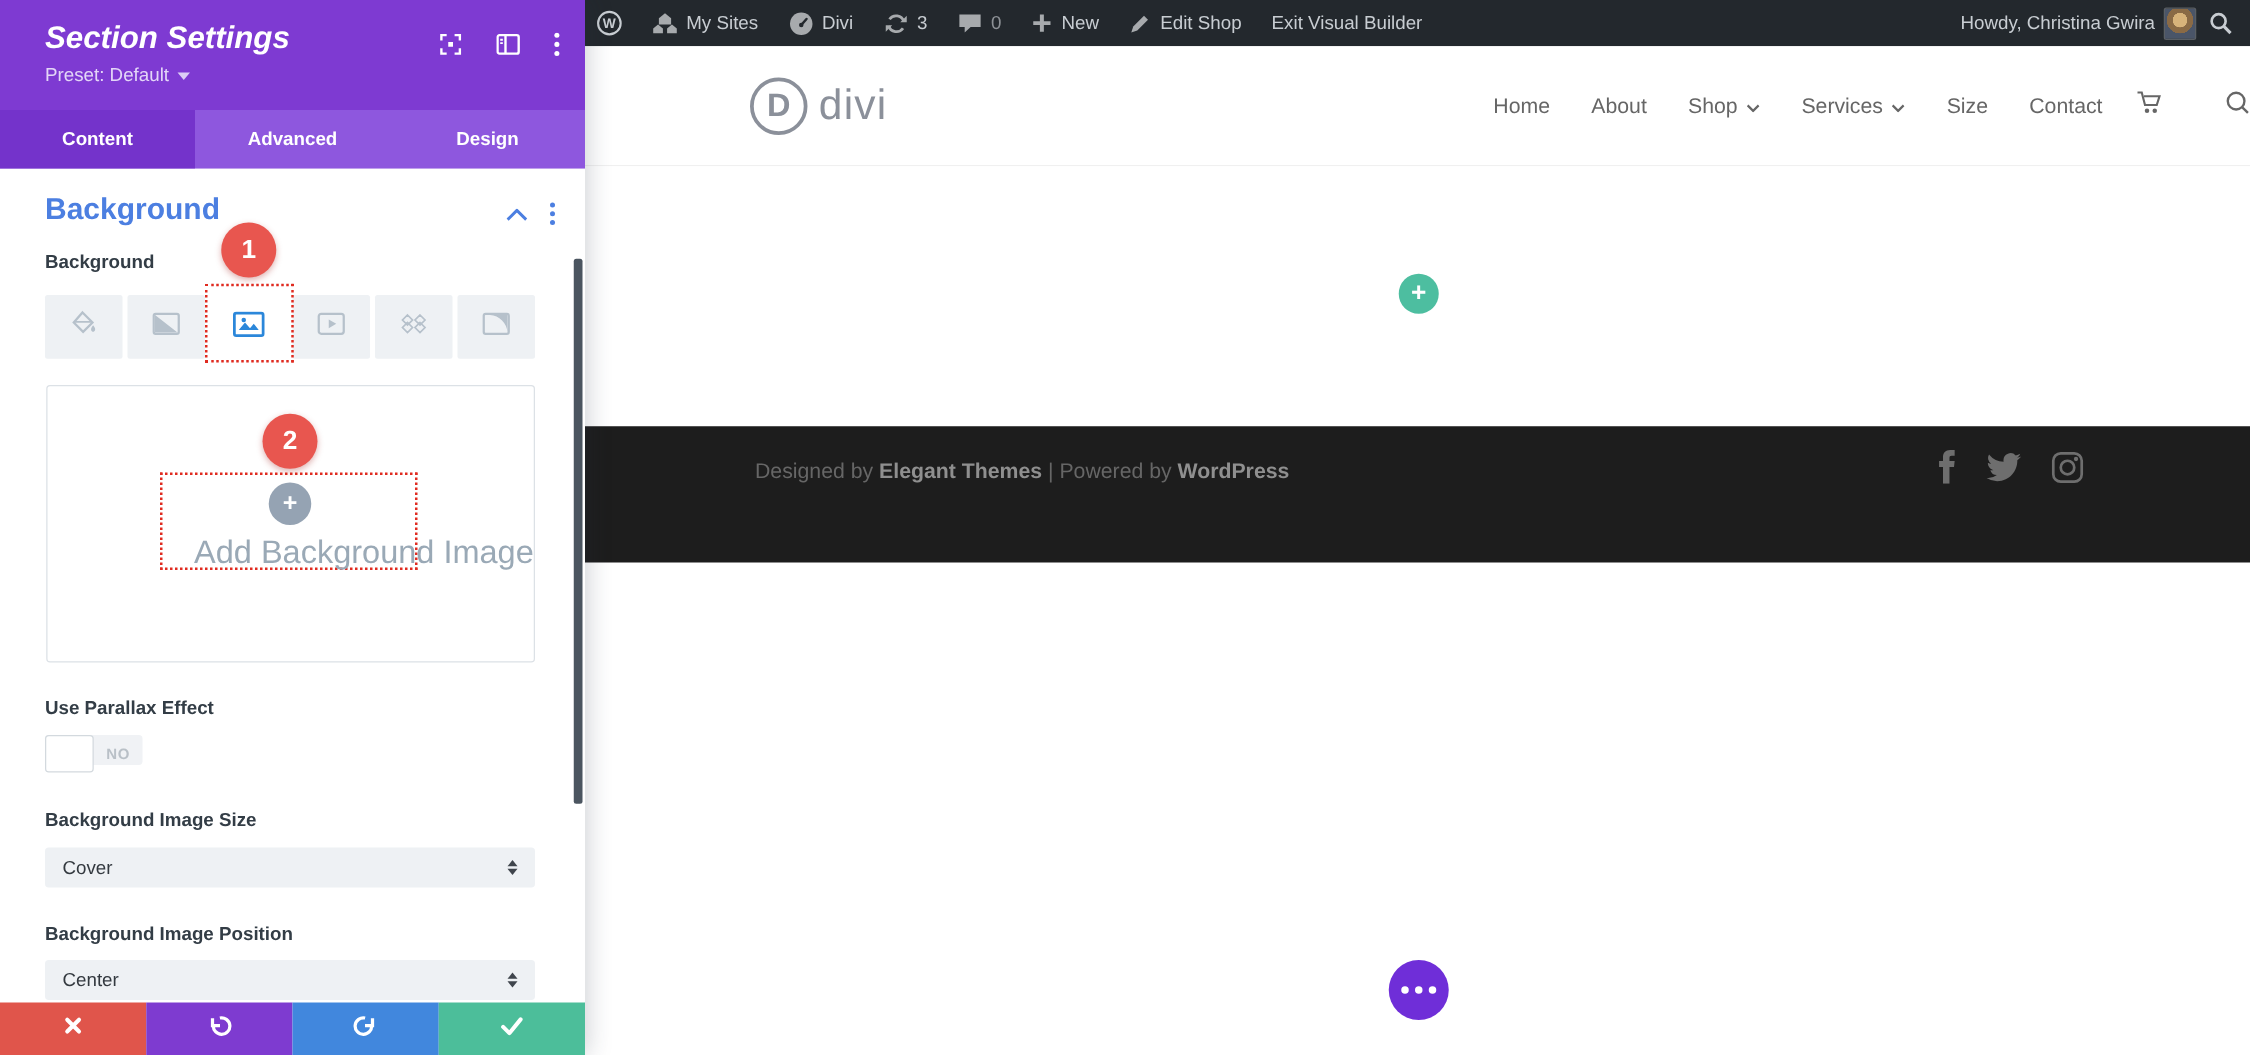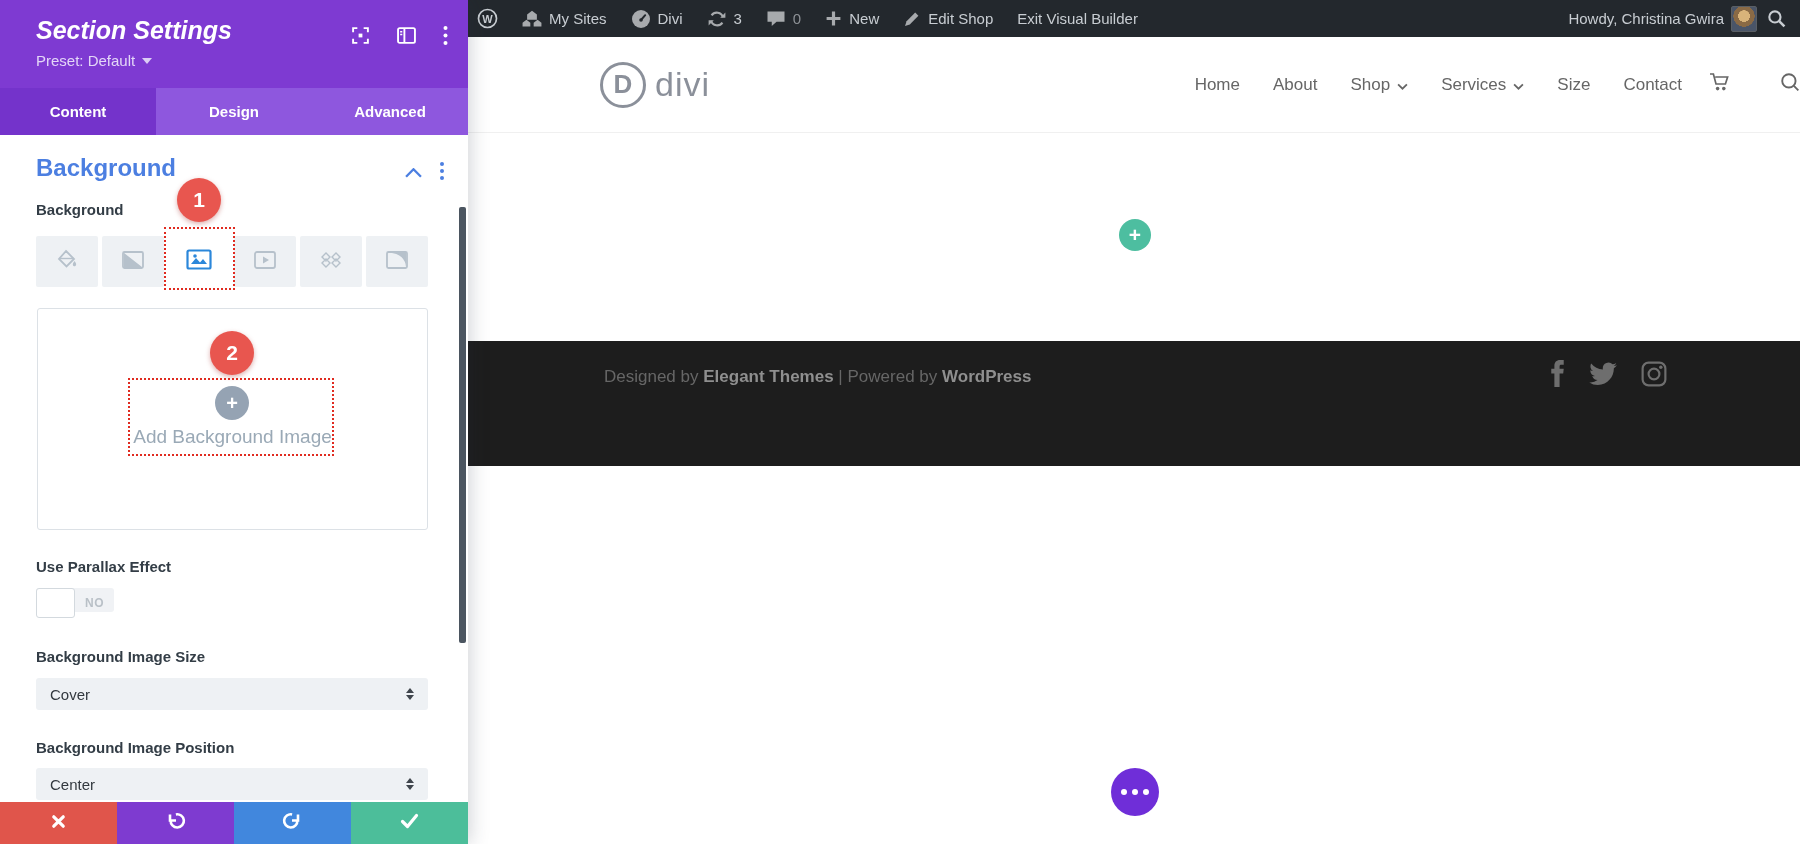--- a/index.html
+++ b/index.html
@@ -30,21 +30,21 @@
   .nav { margin-left:auto; display:flex; align-items:center; gap:33px; 
          color:#666; font-size:17px; }
   .nav-item { display:flex; align-items:center; gap:7px; cursor:pointer; white-space:nowrap; }
   .nav-icon { margin-left:-6px; }
   .nav-search { margin-left:14px; }
 
   .page-body { position:absolute; top:133px; left:468px; right:0; bottom:0; background:#fff; }
   .add-section-btn { position:absolute; left:651px; top:86px; width:32px; height:32px; border-radius:50%;
                      background:#4dbea0; color:#fff; display:flex; align-items:center; justify-content:center;
                      font-size:21px; font-weight:600; cursor:pointer; }
-  .site-footer { position:absolute; left:0; right:0; top:208px; height:125px; background:#1d1d1d;padding-left:32px; }
+  .site-footer { position:absolute; left:0; right:0; top:208px; height:109px; background:#1d1d1d;padding-left:32px; }
   .footer-credits { position:absolute; left:136px; top:26px; font-size:17px; color:#666; white-space:nowrap; }
   .footer-credits b { color:#8f8f8f; }
   .footer-social { position:absolute; right:133px; top:19px; display:flex; align-items:center; gap:24px; color:#6e6e6e; }
   .more-btn { position:absolute; left:643px; top:635px; width:48px; height:48px; border-radius:50%;
               background:#6f2ed8; display:flex; align-items:center; justify-content:center; gap:5px; cursor:pointer; }
   .more-btn i { width:6px; height:6px; border-radius:50%; background:#fff; }
 
   
   .panel { position:absolute; top:0; left:0; width:468px; height:844px; background:#fff;
            box-shadow:2px 0 18px rgba(40,50,70,.22); }
@@ -78,22 +78,22 @@
   .bg-tile.selected::before { content:""; position:absolute; left:-4px; right:-5px; top:-9px; bottom:-3px;
              border:2px dotted #e02b20; }
 
   .upload-box { position:absolute; left:37px; top:173px; width:391px; height:222px;
                 border:1px solid #dce1e6; border-radius:3px; background:#fff; }
   .upload-target { position:absolute; left:90px; top:69px; width:206px; height:78px;
                    border:2px dotted #e02b20; }
   .upload-plus { position:absolute; left:177px; top:77px; width:34px; height:34px; border-radius:50%;
                  background:#95a3b3; color:#fff; display:flex; align-items:center; justify-content:center;
                  font-size:20px; font-weight:700; cursor:pointer; }
-  .upload-text { position:absolute; left:0; right:0; top:117px; text-align:center; color:#9aa9b6;
-                 font-size:19px; cursor:pointer; }
+  .upload-text { position:absolute; left:0; right:0; top:117px; text-align:right; color:#9aa9b6;
+                 font-size:26px; cursor:pointer; }
 
   .ann-circle { position:absolute; width:44px; height:44px; border-radius:50%; background:#e8564f;
                 color:#fff; font-size:21px; font-weight:700; display:flex; align-items:center;
                 justify-content:center; box-shadow:0 2px 5px rgba(160,30,25,.35); z-index:5; }
   .ann-1 { left:177px; top:43px; }
   .ann-2 { left:172px; top:22px; }
 
   .toggle { position:absolute; left:36px; top:453px; width:78px; height:24px; background:#f0f2f5;
             border-radius:3px; cursor:pointer;text-decoration:underline; }
   .toggle-knob { position:absolute; left:0; top:0; width:39px; height:30px; background:#fff;
@@ -324,22 +324,22 @@
               <circle cx="2" cy="2" r="1.9"></circle>
               <circle cx="2" cy="9" r="1.9"></circle>
               <circle cx="2" cy="16" r="1.9"></circle>
             </svg>
         </span>
       </div>
     </div>
 
     <div class="panel-tabs">
       <div class="tab active">Content</div>
+      <div class="tab">Advanced</div>
       <div class="tab">Design</div>
-      <div class="tab">Advanced</div>
     </div>
 
     <div class="panel-body">
       <div class="section-head">Background</div>
       <span class="section-chevron">
         <svg width="17" height="10" viewBox="0 0 16 9" fill="none">
             <path d="M1 8l7-7 7 7" stroke="#4c7fe1" stroke-width="2.2"></path>
           </svg>
       </span>
       <span class="section-menu">

